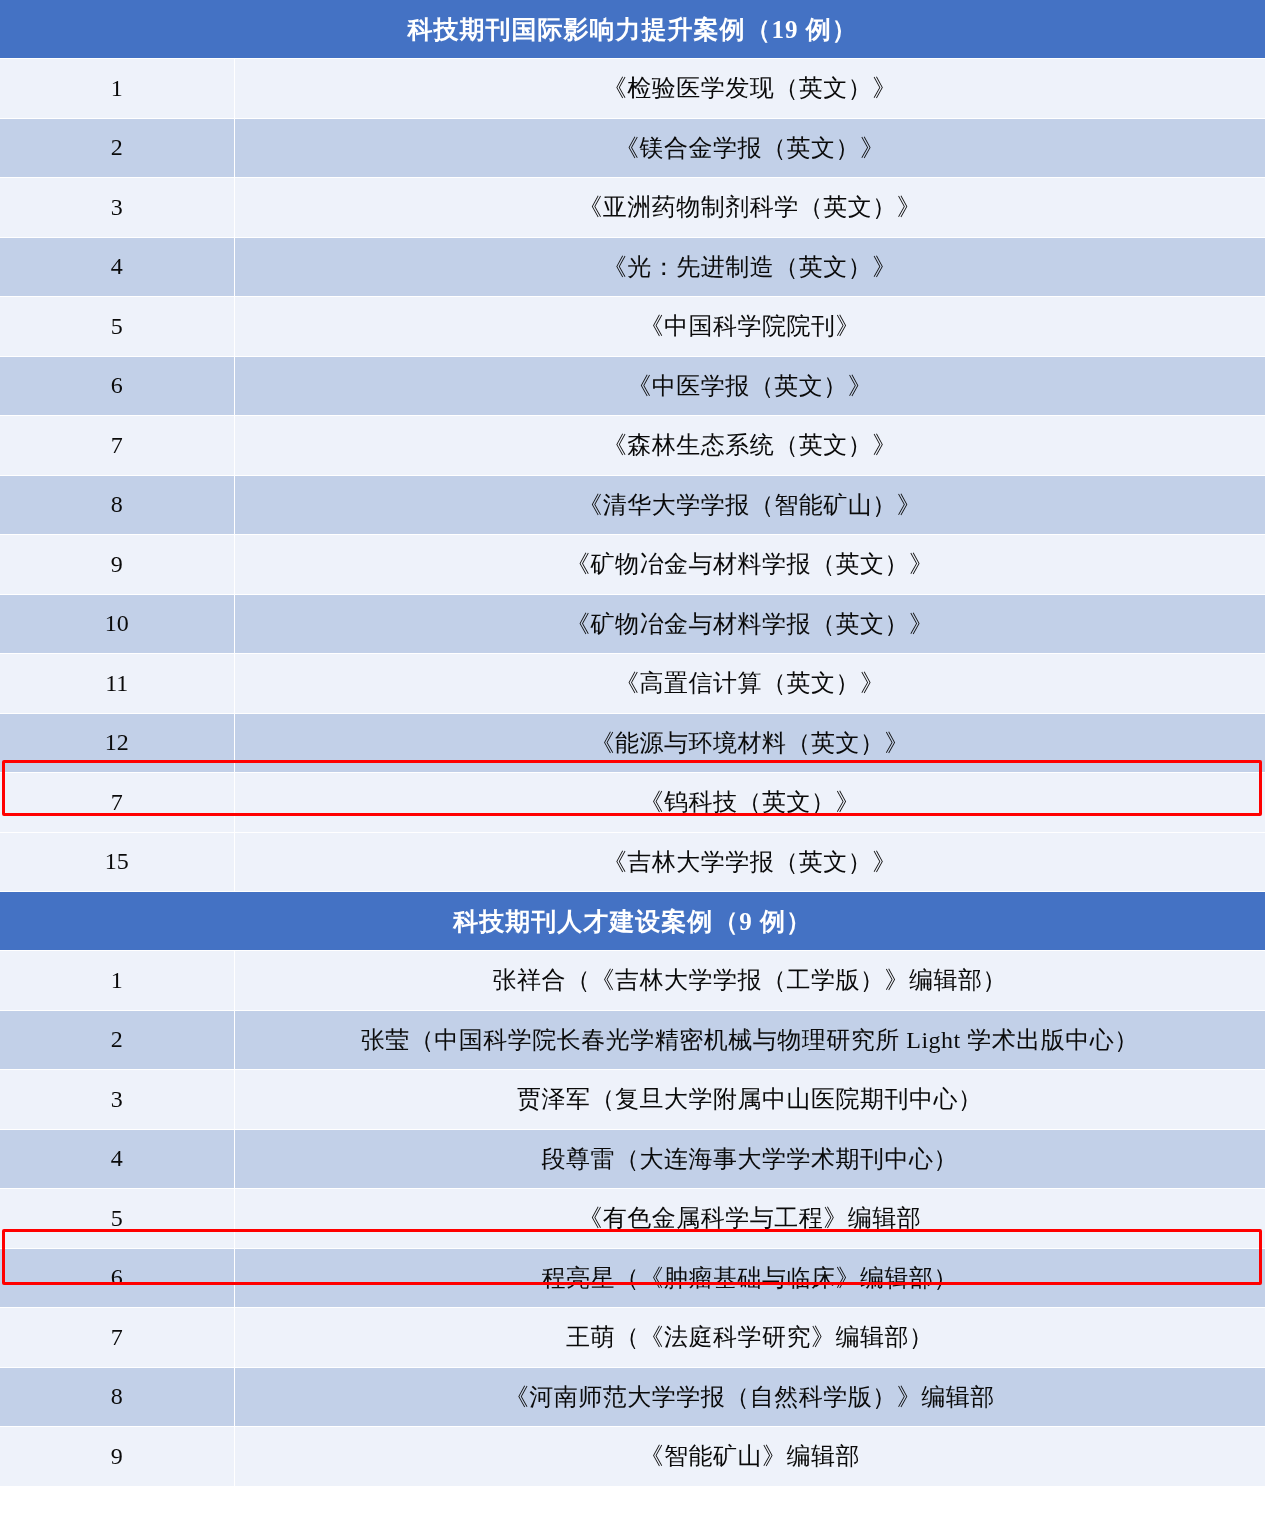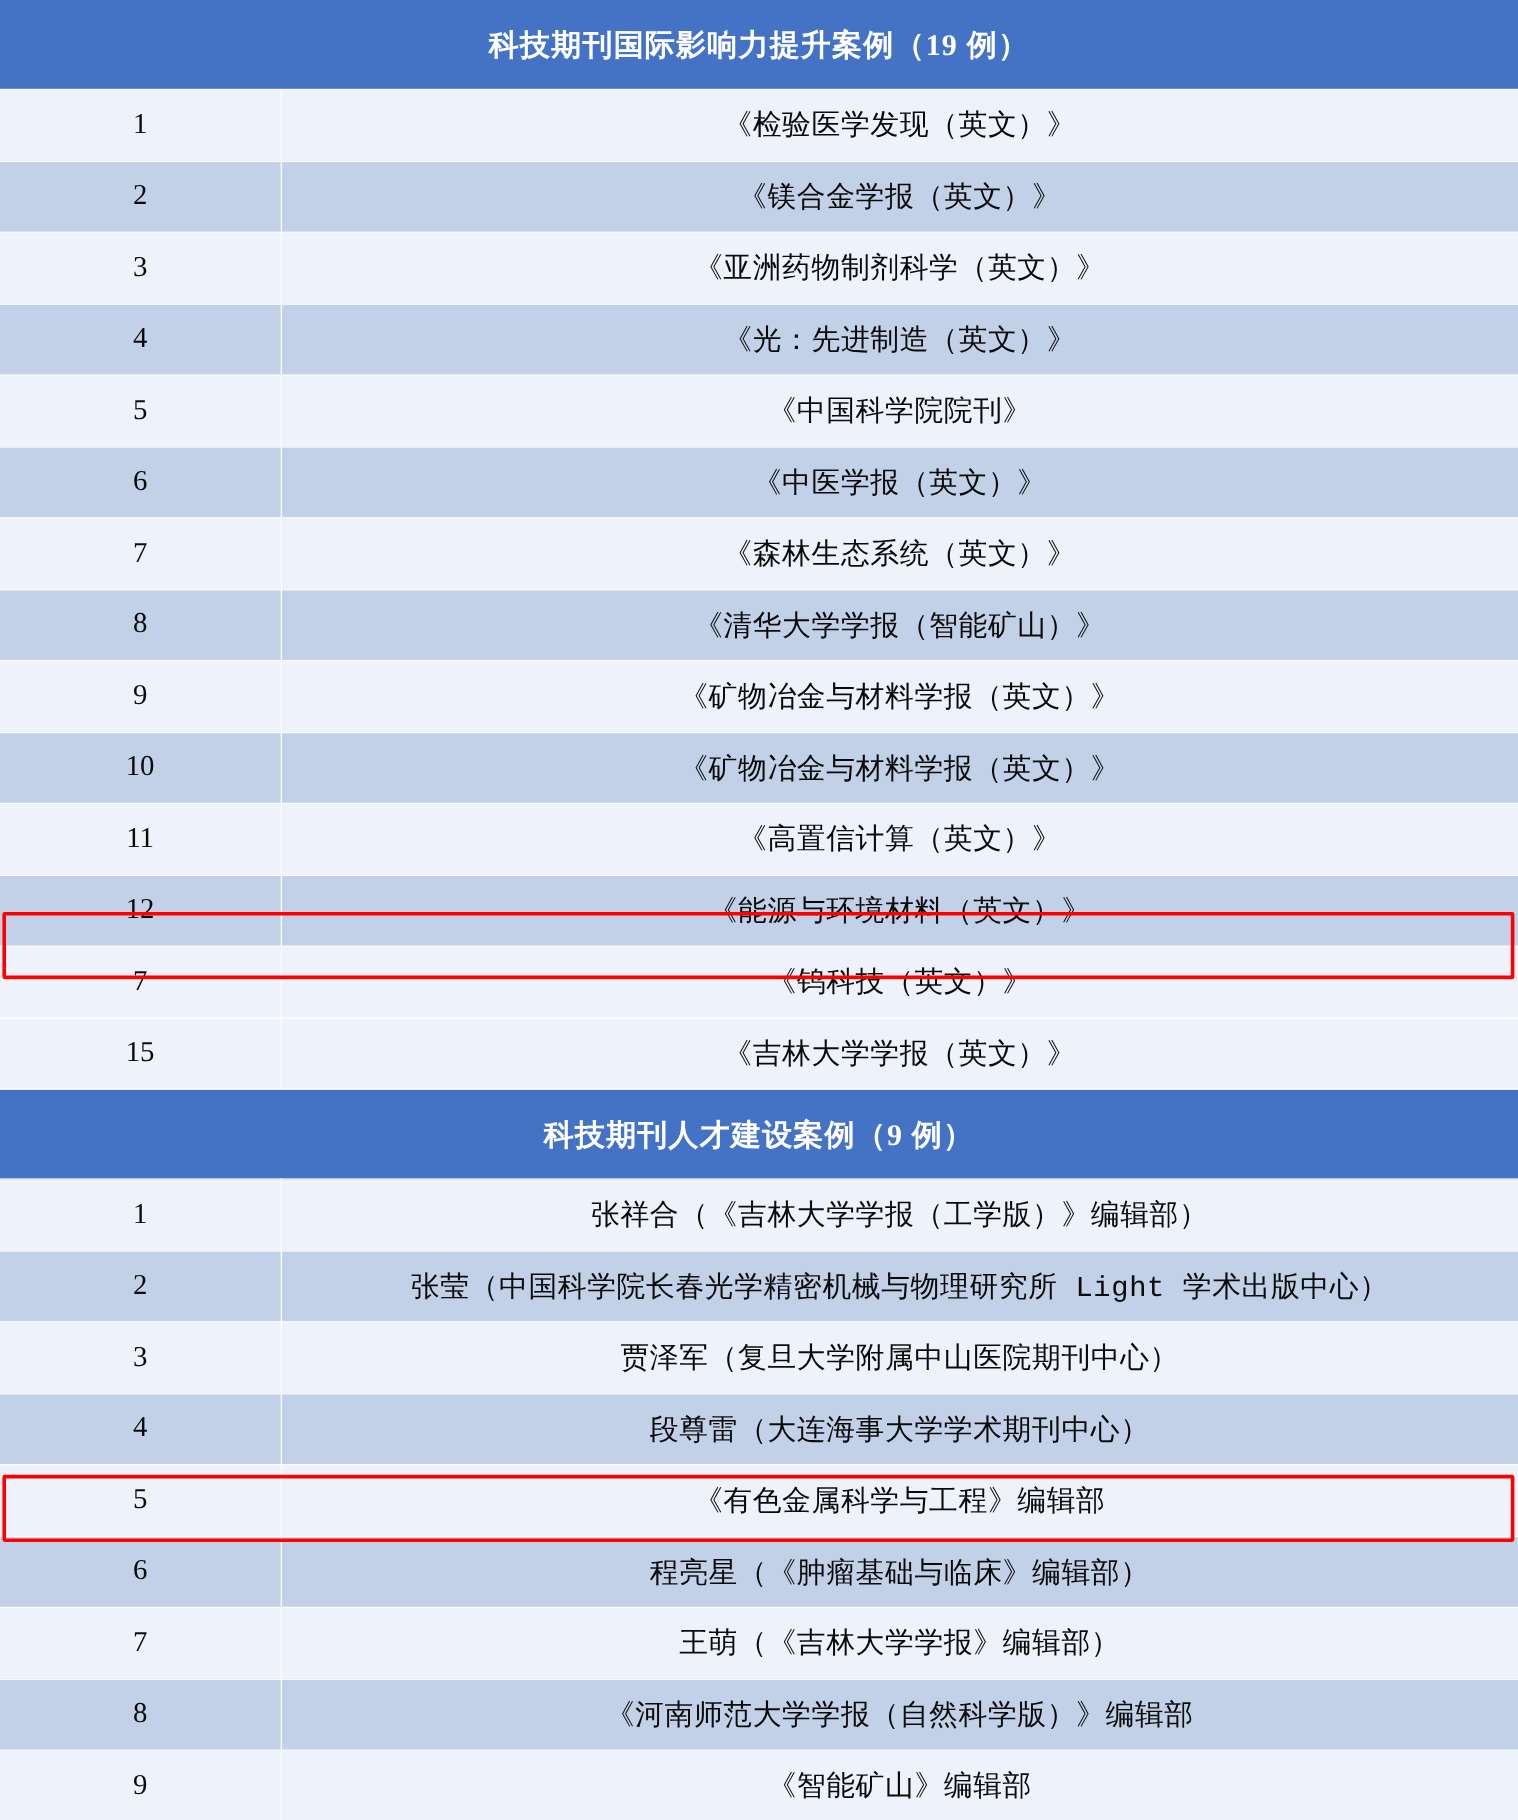--- a/index.html
+++ b/index.html
@@ -27,21 +27,21 @@
   table.list td {
     padding: 0;
     margin: 0;
   }
   .section-head td {
     background: #4472C4;
     color: #ffffff;
     text-align: center;
     font-size: 25px;
     font-weight: bold;
-    height: 74px;
+    height: 58px;
     letter-spacing: 1px;
     border-bottom: 1px solid #ffffff;
   }
   .row td {
     height: 58.5px;
     font-size: 24px;
     color: #0a0a0a;
     text-align: center;
     vertical-align: middle;
     border-bottom: 1px solid #ffffff;
@@ -51,21 +51,20 @@
     border-right: 1px solid #ffffff;
   }
   .row.odd td {
     background: #EEF2FA;
   }
   .row.even td {
     background: #C2D0E8;
   }
   .title-cell {
     letter-spacing: 0.5px;
-    font-family: Liberation Mono, monospace;
   }
   
   .hl {
     position: absolute;
     border: 3px solid #FF0000;
     box-sizing: border-box;
     pointer-events: none;
     border-radius: 2px;
   }
 </style>
@@ -165,21 +164,21 @@
       <tr class="row odd">
         <td class="idx">5</td>
         <td class="title-cell">《有色金属科学与工程》编辑部</td>
       </tr>
       <tr class="row even">
         <td class="idx">6</td>
         <td class="title-cell">程亮星（《肿瘤基础与临床》编辑部）</td>
       </tr>
       <tr class="row odd">
         <td class="idx">7</td>
-        <td class="title-cell">王萌（《吉林大学学报》编辑部）</td>
+        <td class="title-cell">王萌（《法庭科学研究》编辑部）</td>
       </tr>
       <tr class="row even">
         <td class="idx">8</td>
         <td class="title-cell">《河南师范大学学报（自然科学版）》编辑部</td>
       </tr>
       <tr class="row odd">
         <td class="idx">9</td>
         <td class="title-cell">《智能矿山》编辑部</td>
       </tr>
     </tbody>

